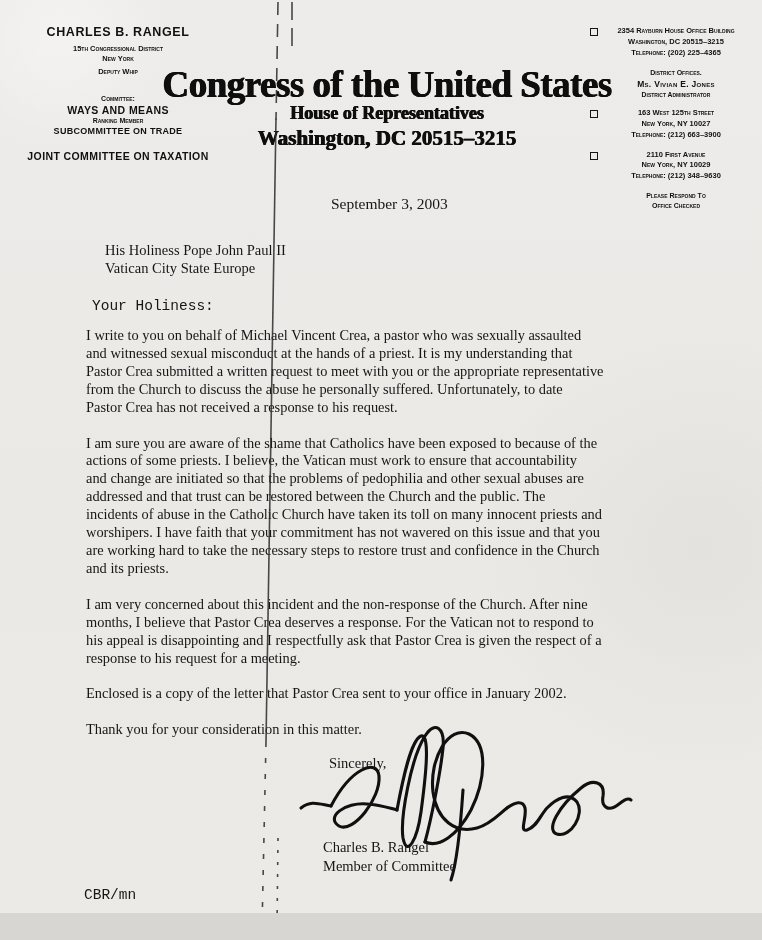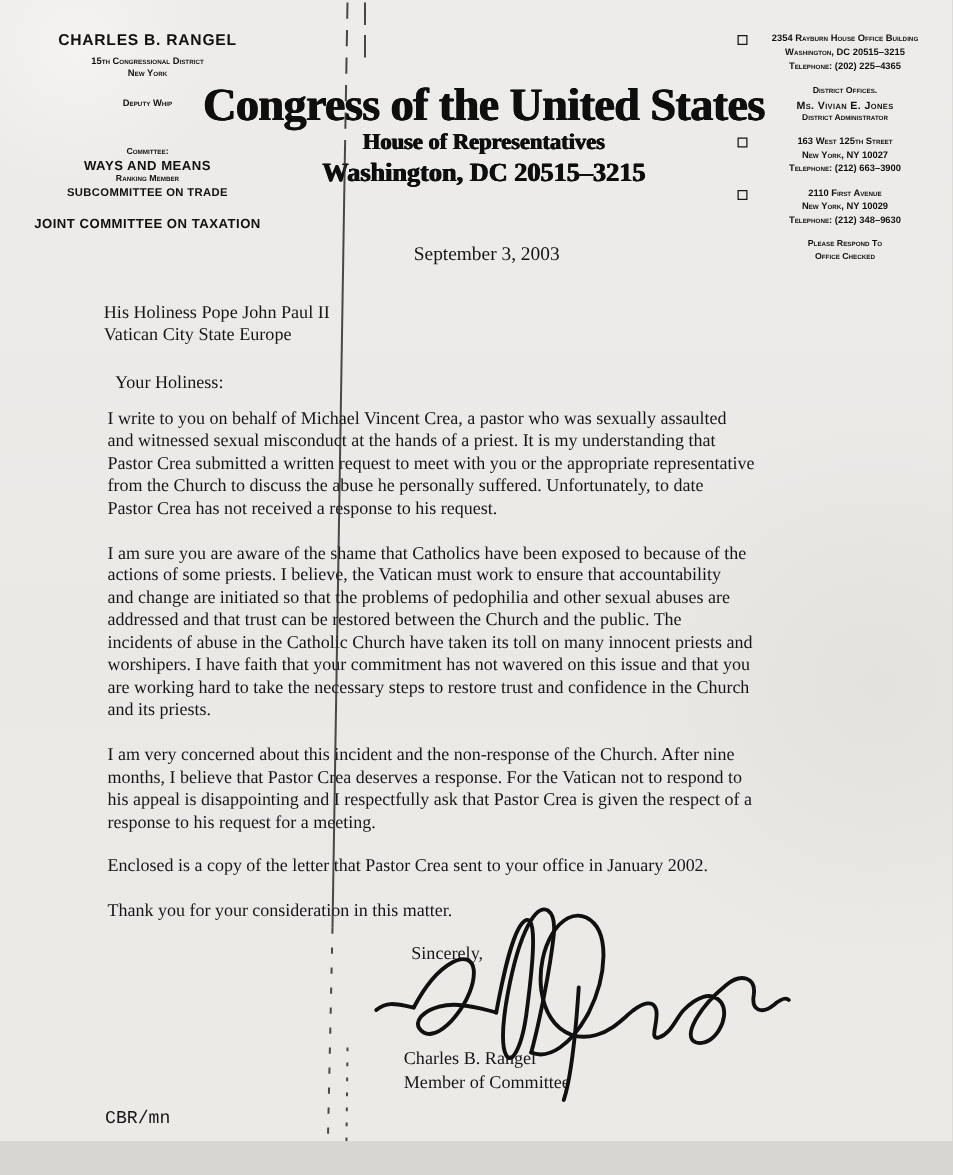--- a/index.html
+++ b/index.html
@@ -20,38 +20,38 @@
   .sc { font-variant:small-caps; }
   .lh-left  { left:6px; top:24px; width:224px; text-align:center; line-height:1.28; }
   .lh-right { left:588px; top:26px; width:176px; text-align:center; line-height:1.45; }
   .mname { font-size:12.5px; letter-spacing:.6px; margin-bottom:4px; }
   .t75 { font-size:7.5px; }
   .t70 { font-size:7px; }
   .t68 { font-size:6.8px; }
   .t85 { font-size:8.5px; letter-spacing:.3px; }
   .t95 { font-size:9px; letter-spacing:.3px; }
   .t105 { font-size:10.5px; letter-spacing:.4px; }
-  .gap4 { margin-bottom:15px;text-align:center; } .gap10 { margin-bottom:12px; }
-  .gap8 { margin-bottom:8px; } .gap14 { margin-bottom:30px; }
+  .gap4 { margin-bottom:4px;text-align:center; } .gap10 { margin-bottom:12px; }
+  .gap8 { margin-bottom:8px; } .gap14 { margin-bottom:18px; }
   .office-group { position:relative; margin-bottom:9px; }
   .cb { position:absolute; left:2px; top:2px; width:6px; height:6px;
         border:1.2px solid #151515; background:transparent; }
   .lh-center { left:152px; top:70px; width:470px; text-align:center;
         font-family:"Liberation Serif", serif; font-weight:bold; color:#0e0e0e; }
   .bl { text-shadow:.6px 0 currentColor, -.3px 0 currentColor; }
   .seal1 { font-size:37px; line-height:30px; letter-spacing:-.5px; }
   .seal2 { font-size:18px; line-height:26px; }
   .seal3 { font-size:21px; line-height:24px; }
 
   
   .serif145 { font-size:14.5px; line-height:18px; }
   .body-block { left:86px; top:327px; width:610px; font-size:14.4px; line-height:17.9px; }
   .body-block p { margin:0 0 18px 0; white-space:pre-line; }
-  .recipient { left:83px; top:241px; }
-  .salutation { left:92px; top:297px; }
+  .recipient { left:105px; top:241px; }
+  .salutation { left:92px; top:297px;font-family:Liberation Mono, monospace; }
   .date-line { left:331px; top:195px; font-size:15.5px; }
   .closing { left:329px; top:754px; z-index:2; }
   .signer { left:323px; top:838px; line-height:18.8px; z-index:2; }
   .reference { left:84px; top:886px;font-family:Liberation Mono, monospace; }
 
   .sig { left:293px; top:716px; z-index:3; pointer-events:none; }
   .artifacts { left:0; top:0; z-index:4; pointer-events:none; }
 </style>
 </head>
 <body>

